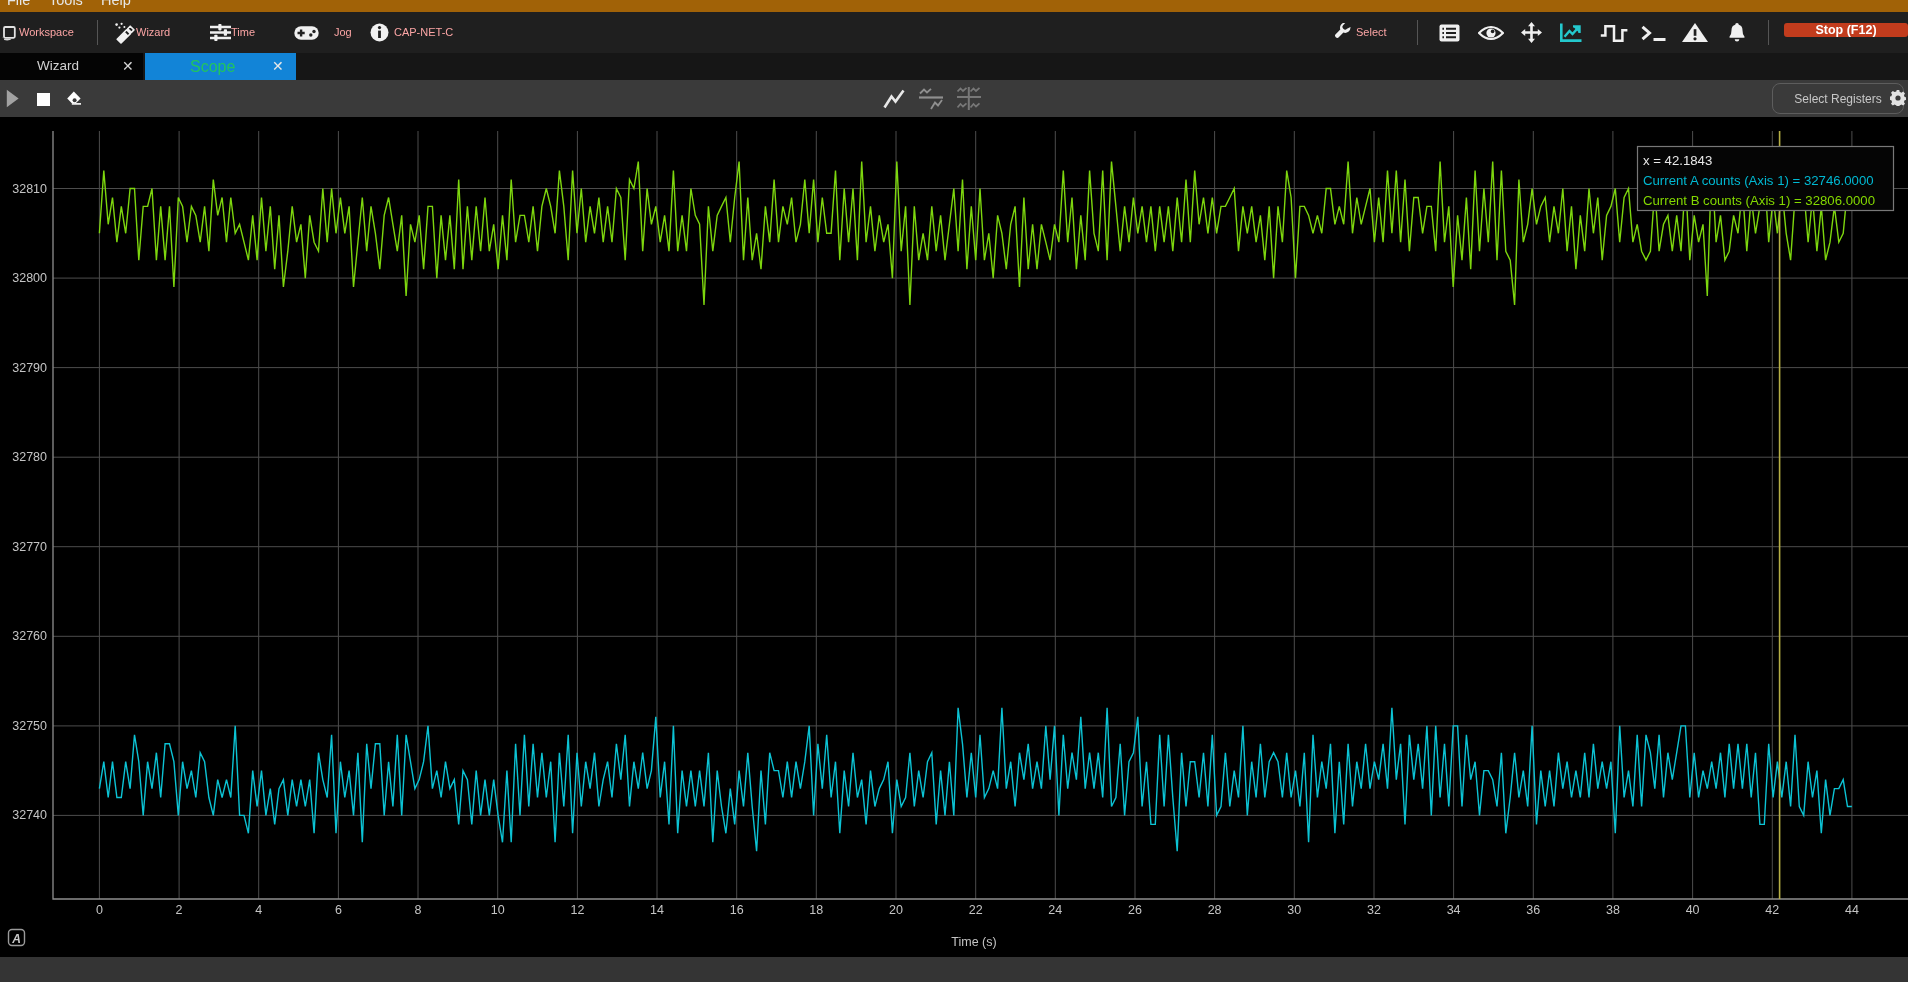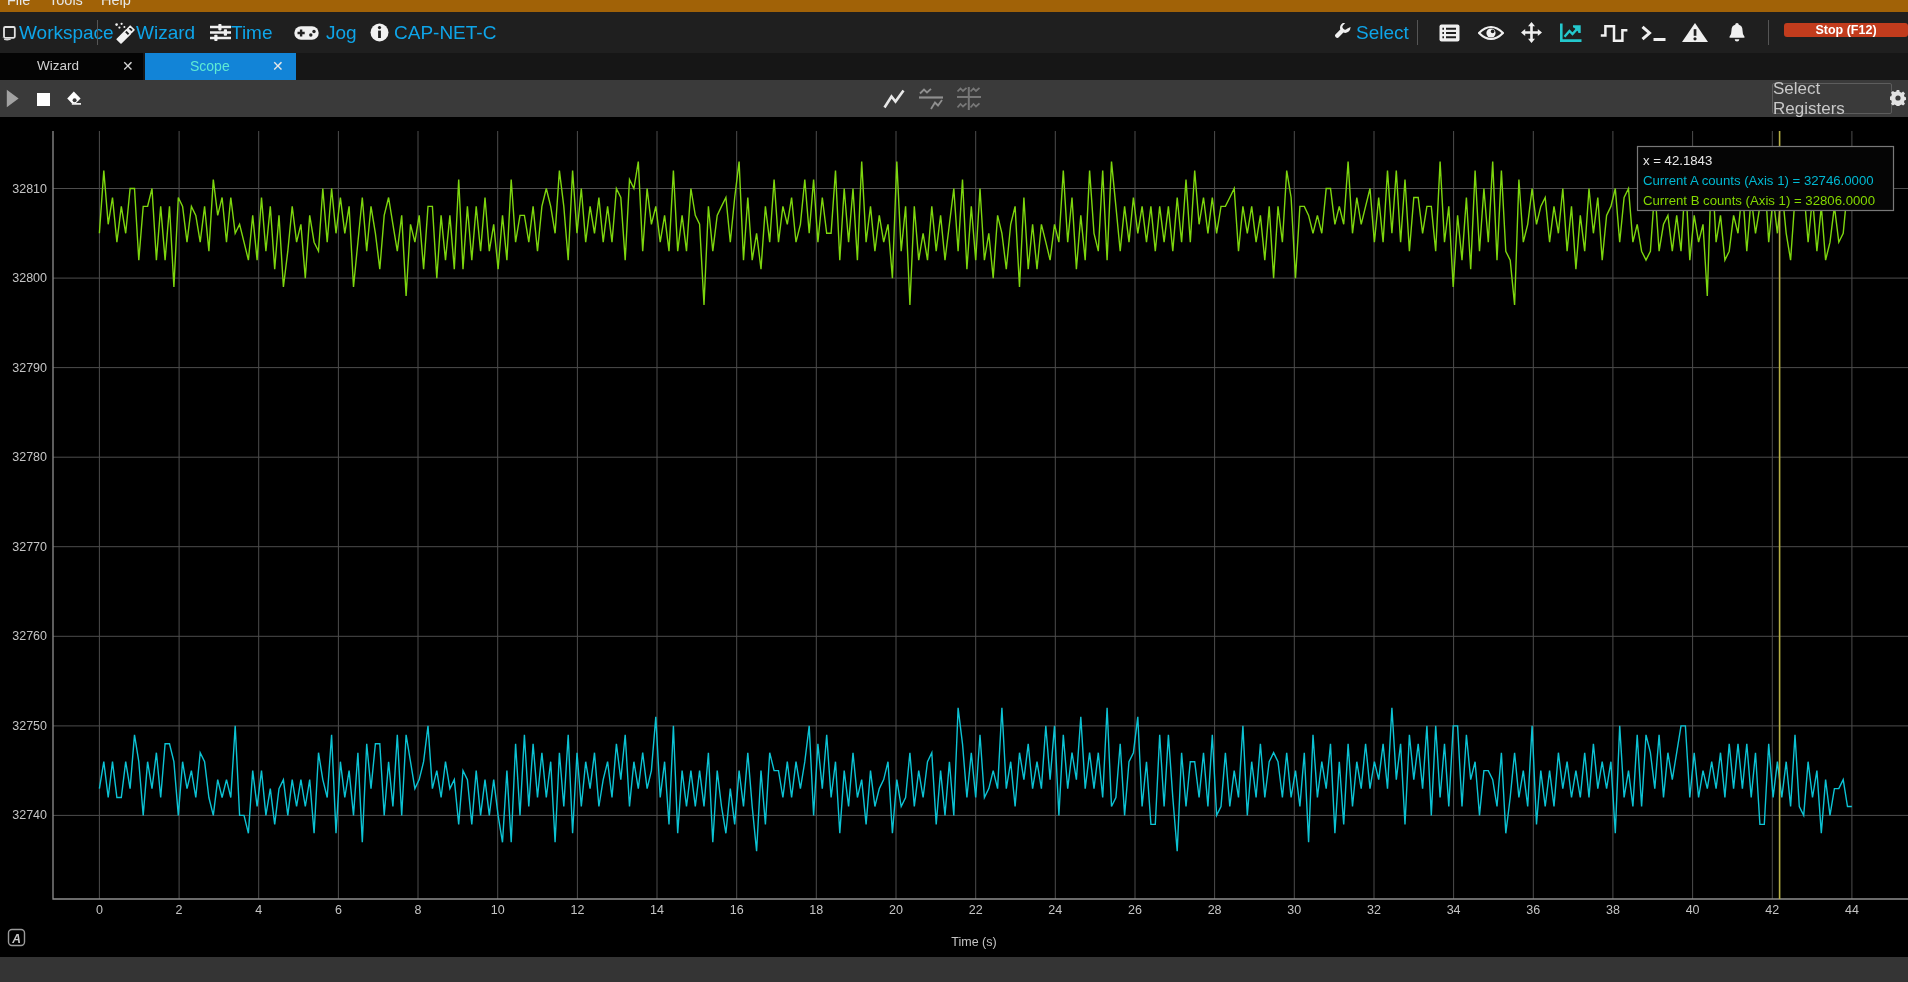--- a/index.html
+++ b/index.html
@@ -1,17 +1,17 @@
 <!DOCTYPE html>
 <html><head><meta charset="utf-8"><style>
 *{margin:0;padding:0;box-sizing:border-box}
 html,body{width:1908px;height:982px;overflow:hidden;background:#000;font-family:"Liberation Sans",sans-serif}
 .row{position:absolute;left:0;width:1908px}
 .hstack{display:flex;align-items:center}
-.tbt{position:absolute;top:10px;color:#0ea5e9;font-size:19px;line-height:21px}
+.tbt{position:absolute;top:10px;color:#fca5a5;font-size:11px;line-height:21px}
 </style></head>
 <body>
 
 <div class="row" style="top:0;height:12px;background:#a16207;overflow:hidden">
   <div style="position:absolute;top:-8px;left:7px;color:#e6e6e6;font-size:14.5px">File</div>
   <div style="position:absolute;top:-8px;left:49px;color:#e6e6e6;font-size:14.5px">Tools</div>
   <div style="position:absolute;top:-8px;left:101px;color:#e6e6e6;font-size:14.5px">Help</div>
 </div>
 
 <div class="row" style="top:12px;height:41px;background:#1f1f1f">
@@ -42,21 +42,21 @@
           <rect x="4.3" y="10.8" width="3.2" height="6.2" rx="0.8"></rect>
         </g>
       </svg></div>
   <div class="tbt" style="left:231px">Time</div>
   <div style="position:absolute;left:294px;top:14px"><svg width="25" height="14" viewBox="0 0 25 14">
         <rect x="0.3" y="0.3" width="24.4" height="13.4" rx="6.7" fill="#f0f0f0"></rect>
         <path d="M5.9 3.4 h2.4 v2.4 h2.4 v2.4 h-2.4 v2.4 h-2.4 v-2.4 h-2.4 v-2.4 h2.4 z" fill="#222"></path>
         <circle cx="16.8" cy="9" r="1.7" fill="#222"></circle>
         <circle cx="20" cy="5.5" r="1.7" fill="#222"></circle>
       </svg></div>
-  <div class="tbt" style="left:326px">Jog</div>
+  <div class="tbt" style="left:334px">Jog</div>
   <div style="position:absolute;left:370px;top:11px"><svg width="19" height="19" viewBox="0 0 19 19">
         <circle cx="9.5" cy="9.5" r="9" fill="#f0f0f0"></circle>
         <rect x="8.1" y="7.6" width="2.8" height="7.4" fill="#1f1f1f"></rect>
         <circle cx="9.5" cy="4.6" r="1.6" fill="#1f1f1f"></circle>
       </svg></div>
   <div class="tbt" style="left:394px">CAP-NET-C</div>
   <div style="position:absolute;left:1334px;top:11px"><svg width="19" height="19" viewBox="0 0 19 19">
         <path d="M16.5 4.1 A5.4 5.4 0 0 1 9.4 9.6 L5 14 a2.2 2.2 0 1 1 -3.1 -3.1 L6.3 6.5 A5.4 5.4 0 0 1 11.8 -0.6 L9.3 2 a2.6 2.6 0 0 0 3.7 3.7 z" fill="#f0f0f0"></path>
       </svg></div>
   <div class="tbt" style="left:1356px">Select</div>
@@ -106,21 +106,21 @@
       </svg></div>
   <div style="position:absolute;left:1768px;top:8px;width:1px;height:25px;background:#555"></div>
   <div style="position:absolute;left:1784px;top:11px;width:124px;height:14px;background:#c23c1d;border-radius:3px;color:#fff;font-size:12.5px;font-weight:bold;display:flex;align-items:center;justify-content:center">Stop (F12)</div>
 </div>
 
 <div class="row" style="top:53px;height:27px;background:#161616">
   <div style="position:absolute;left:0;top:0;width:143px;height:27px;background:#040404"></div>
   <div style="position:absolute;left:37px;top:5px;color:#d2d2d2;font-size:13.5px">Wizard</div>
   <div style="position:absolute;left:122px;top:5px;font-size:14px;color:#d6d6d6">✕</div>
   <div style="position:absolute;left:145px;top:0;width:151px;height:27px;background:#1284d7"></div>
-  <div style="position:absolute;left:190px;top:5px;color:#5eead4;font-size:14px">Scope</div>
+  <div style="position:absolute;left:190px;top:5px;color:#22c55e;font-size:16px">Scope</div>
   <div style="position:absolute;left:272px;top:5px;font-size:14px;color:#e8e8e8">✕</div>
 </div>
 
 <div class="row hstack" style="top:80px;height:37px;background:#3a3a3a">
   <div style="position:absolute;left:6px;top:9px"><svg width="13" height="19" viewBox="0 0 13 19">
         <path d="M0.8 0.8 L12.6 9.5 L0.8 18.2 Z" fill="#a2a2a2"></path>
       </svg></div>
   <div style="position:absolute;left:37px;top:11.5px"><svg width="13" height="13" viewBox="0 0 13 13">
         <rect width="13" height="13" fill="#fff"></rect>
       </svg></div>
@@ -141,21 +141,21 @@
       </svg></div>
   <div style="position:absolute;left:957px;top:7px"><svg width="24" height="23" viewBox="0 0 24 23">
         <g stroke="#787878" fill="none" stroke-width="1.7">
           <path d="M0.5 4.5 L3.5 1.5 L6 4 L9.5 0.8"></path>
           <path d="M13.5 4.5 L16.5 1.5 L19 4 L22.5 0.8"></path>
           <path d="M0.5 20.5 L3.5 17 L6 19.5 L9.5 16.3"></path>
           <path d="M13.5 20.5 L16.5 17 L19 19.5 L22.5 16.3"></path>
           <path d="M0 10 H24 M11.8 0 V23" stroke-width="2"></path>
         </g>
       </svg></div>
-  <div style="position:absolute;left:1772px;top:3px;width:120px;height:31px;border:1px solid #5d5d5d;border-radius:2px;color:#c8c8c8;font-size:17px;display:flex;align-items:center;justify-content:center">Select Registers</div>
+  <div style="position:absolute;left:1772px;top:3px;width:132px;height:31px;border:1px solid #5d5d5d;border-radius:8px;color:#c8c8c8;font-size:12px;display:flex;align-items:center;justify-content:center">Select Registers</div>
   <div style="position:absolute;left:1890px;top:10px"><svg width="16" height="16" viewBox="0 0 16 16">
         <path d="M6.7 0 h2.6 l0.4 2 a6 6 0 0 1 1.7 0.7 L13.2 1.6 l1.8 1.8 -1.1 1.8 a6 6 0 0 1 0.7 1.7 l2 0.4 v2.6 l-2 0.4 a6 6 0 0 1 -0.7 1.7 l1.1 1.8 -1.8 1.8 -1.8 -1.1 a6 6 0 0 1 -1.7 0.7 l-0.4 2 H6.7 l-0.4 -2 a6 6 0 0 1 -1.7 -0.7 l-1.8 1.1 -1.8 -1.8 1.1 -1.8 a6 6 0 0 1 -0.7 -1.7 l-2 -0.4 V6.7 l2 -0.4 a6 6 0 0 1 0.7 -1.7 L1 2.8 2.8 1 l1.8 1.1 a6 6 0 0 1 1.7 -0.7 z" fill="#e2e2e2"></path>
         <circle cx="8" cy="8" r="2.6" fill="#3a3a3a"></circle>
       </svg></div>
 </div>
 
 <svg width="1908" height="840" style="position:absolute;left:0;top:117px;display:block">
 <rect width="1908" height="840" fill="#000"></rect>
 <path d="M99.4 14V782M179.1 14V782M258.7 14V782M338.4 14V782M418.0 14V782M497.7 14V782M577.4 14V782M657.0 14V782M736.7 14V782M816.3 14V782M896.0 14V782M975.7 14V782M1055.3 14V782M1135.0 14V782M1214.6 14V782M1294.3 14V782M1374.0 14V782M1453.6 14V782M1533.3 14V782M1612.9 14V782M1692.6 14V782M1772.3 14V782M1851.9 14V782" stroke="#4d4d4d" stroke-width="1" fill="none"></path>
 <path d="M53 71.5H1908M53 161.1H1908M53 250.6H1908M53 340.2H1908M53 429.7H1908M53 519.3H1908M53 608.9H1908M53 698.4H1908" stroke="#4d4d4d" stroke-width="1" fill="none"></path>

